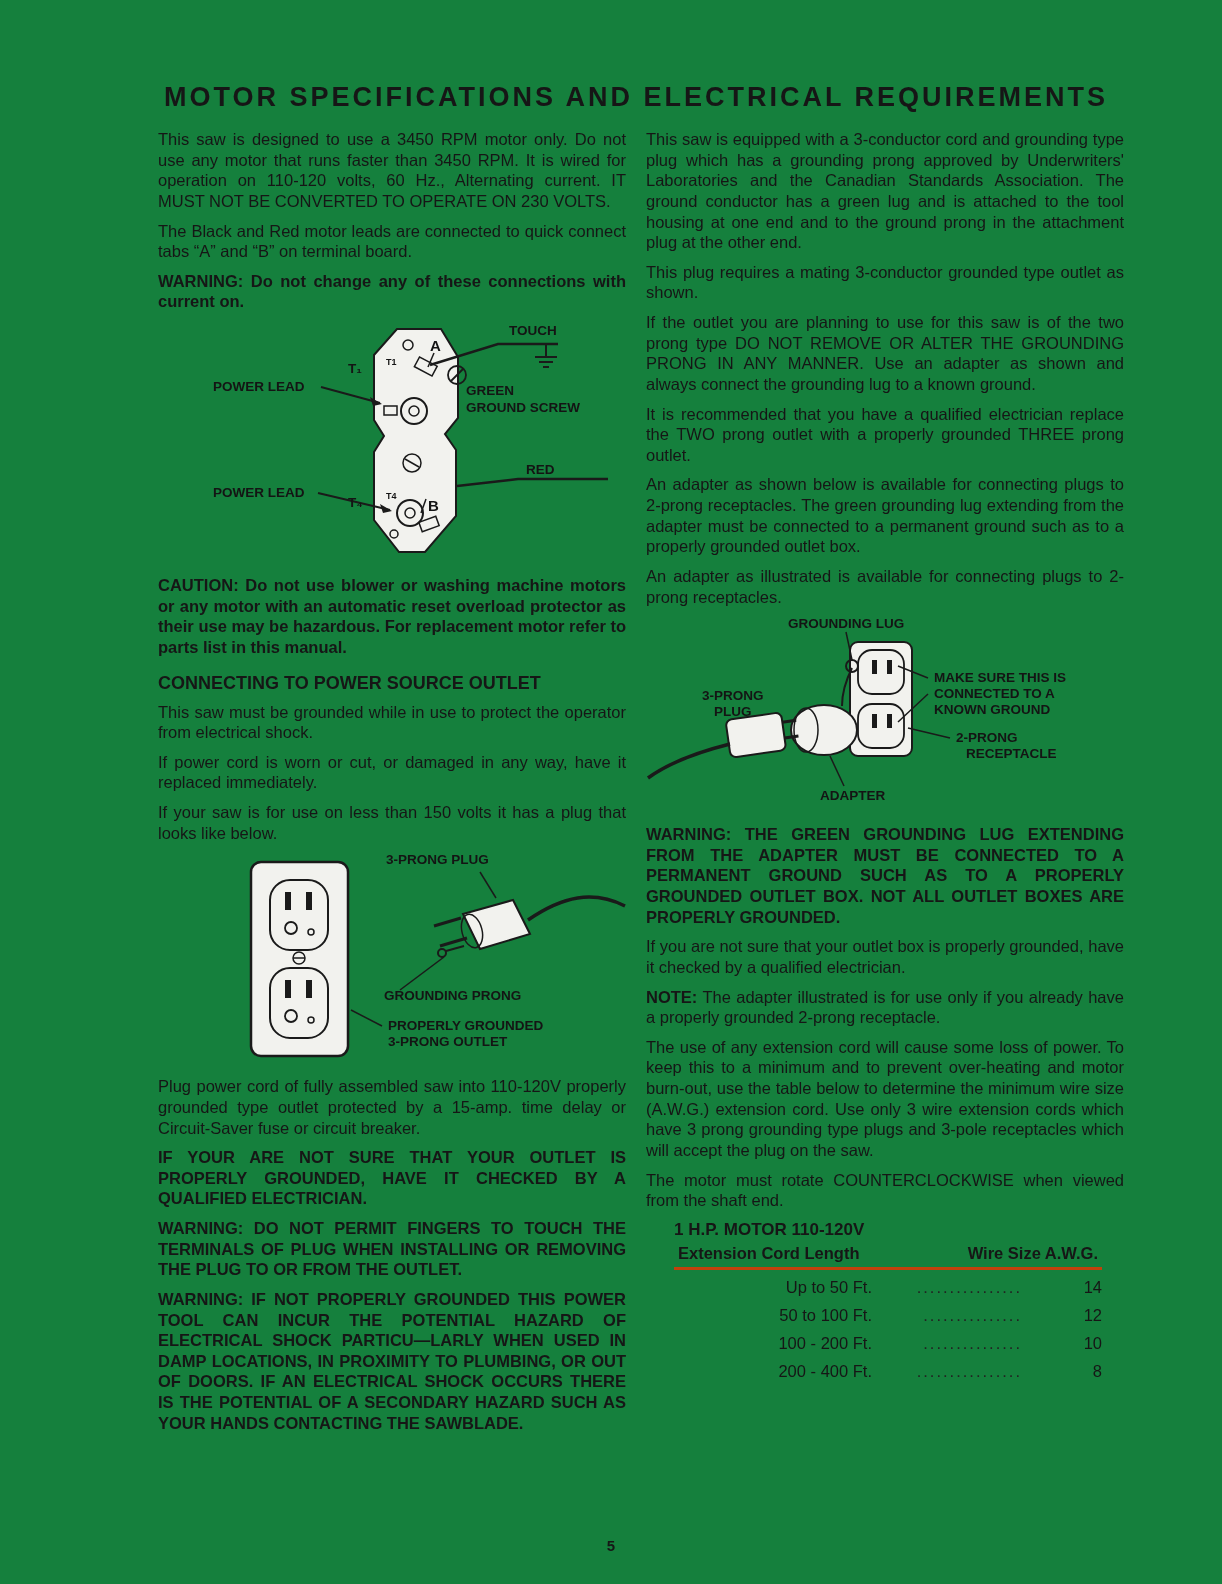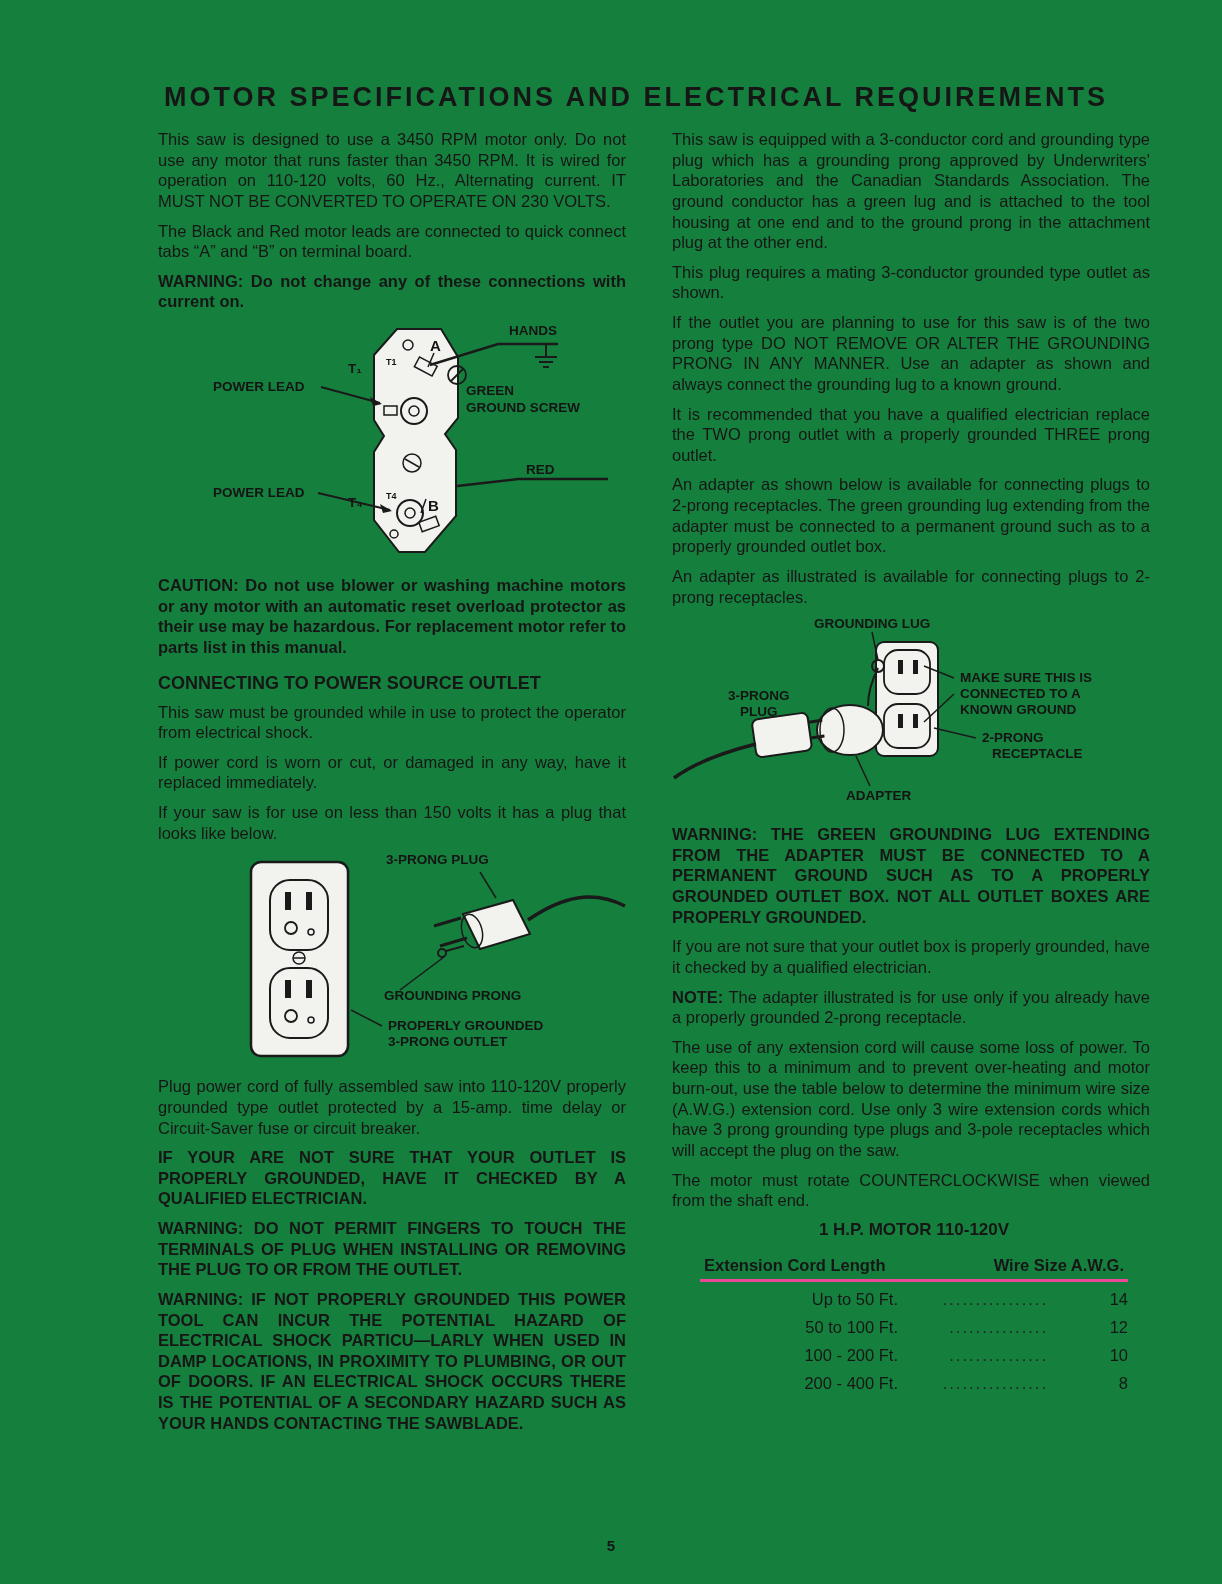--- a/index.html
+++ b/index.html
@@ -10,42 +10,42 @@
     background:#15803d;
     color:#161616;
     font-family:"Liberation Sans", sans-serif;
     overflow:hidden;
   }
   .content{padding:82px 70px 0 158px;}
   .title{
     font-size:27px;font-weight:bold;letter-spacing:3px;
     margin:0 0 16px 6px;white-space:nowrap;
   }
-  .cols{display:flex;gap:46px;}
+  .cols{display:flex;gap:20px;}
   .col-l{width:468px;flex:0 0 468px;}
   .col-r{width:478px;flex:0 0 478px;}
   p{margin:0 0 9px 0;font-size:16.5px;line-height:1.25;text-align:justify;}
   .b{font-weight:bold;}
   .h2{font-size:18px;font-weight:bold;margin:15px 0 8px 0;text-align:left;}
   .diagram{position:relative;}
   .diagram svg{position:absolute;left:0;top:0;}
   .dlabel{
     position:absolute;font-weight:bold;font-size:13.5px;
     line-height:1.15;color:#141414;white-space:nowrap;
   }
   .dlabel.tiny{font-size:9px;font-weight:bold;}
   .dlabel.big{font-size:15px;}
   .diag-terminal{height:244px;margin:4px 0 10px 0;}
   .diag-outlet{height:214px;margin:6px 0 10px 0;}
   .diag-adapter{height:198px;margin:2px 0 10px 0;}
   .xtable{width:428px;margin:6px 0 0 28px;font-size:16.5px;}
-  .t-title{font-weight:bold;text-align:center;font-size:17px;margin-bottom:16px;}
+  .t-title{font-weight:bold;font-size:17px;margin-bottom:4px;}
   .t-head{
     display:flex;justify-content:space-between;font-weight:bold;
-    border-bottom:3px solid #ec4899;padding:0 4px 4px 4px;margin-bottom:8px;
+    border-bottom:3px solid #c2410c;padding:0 4px 4px 4px;margin-bottom:8px;
   }
   .t-row{display:flex;align-items:baseline;margin:0 0 9px 0;padding-left:48px;text-align:right;}
   .t-len{flex:0 0 150px;}
   .t-dots{flex:1;overflow:hidden;white-space:nowrap;letter-spacing:2px;color:#222;}
   .t-val{flex:0 0 70px;padding-left:10px;}
   .pageno{
     position:absolute;left:50%;bottom:30px;transform:translateX(-50%);
     font-weight:bold;font-size:15px;
   }
 </style>
@@ -88,21 +88,21 @@
             <circle cx="299" cy="54" r="9" fill="none" stroke="#1a1a1a" stroke-width="1.8"></circle>
             <line x1="293" y1="60" x2="305" y2="48" stroke="#1a1a1a" stroke-width="1.8"></line>
             <line x1="163" y1="66" x2="222" y2="82" stroke="#1a1a1a" stroke-width="2"></line>
             <polygon points="224,83 212,76 215,85" fill="#1a1a1a"></polygon>
             <line x1="160" y1="172" x2="232" y2="189" stroke="#1a1a1a" stroke-width="2"></line>
             <polygon points="234,190 222,183 225,192" fill="#1a1a1a"></polygon>
             <path d="M299,165 L360,158 L450,158" fill="none" stroke="#1a1a1a" stroke-width="2.5"></path>
             <line x1="276" y1="32" x2="270" y2="46" stroke="#1a1a1a" stroke-width="1.5"></line>
             <line x1="268" y1="178" x2="263" y2="192" stroke="#1a1a1a" stroke-width="1.5"></line>
           </svg>
-          <div class="dlabel" style="left:351px;top:2px;">HANDS</div>
+          <div class="dlabel" style="left:351px;top:2px;">TOUCH</div>
           <div class="dlabel" style="left:55px;top:58px;">POWER LEAD</div>
           <div class="dlabel" style="left:190px;top:40px;">T₁</div>
           <div class="dlabel tiny" style="left:228px;top:36px;">T1</div>
           <div class="dlabel big" style="left:272px;top:16px;">A</div>
           <div class="dlabel" style="left:308px;top:62px;">GREEN</div>
           <div class="dlabel" style="left:308px;top:79px;">GROUND SCREW</div>
           <div class="dlabel" style="left:368px;top:141px;">RED</div>
           <div class="dlabel" style="left:55px;top:164px;">POWER LEAD</div>
           <div class="dlabel" style="left:190px;top:174px;">T₄</div>
           <div class="dlabel tiny" style="left:228px;top:170px;">T4</div>

